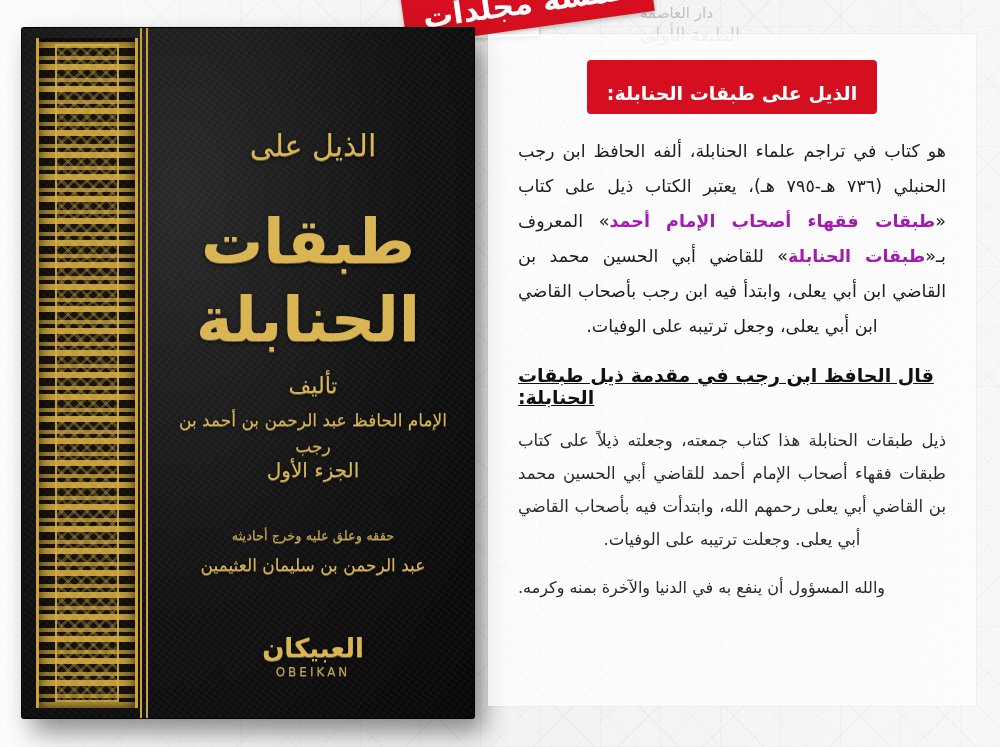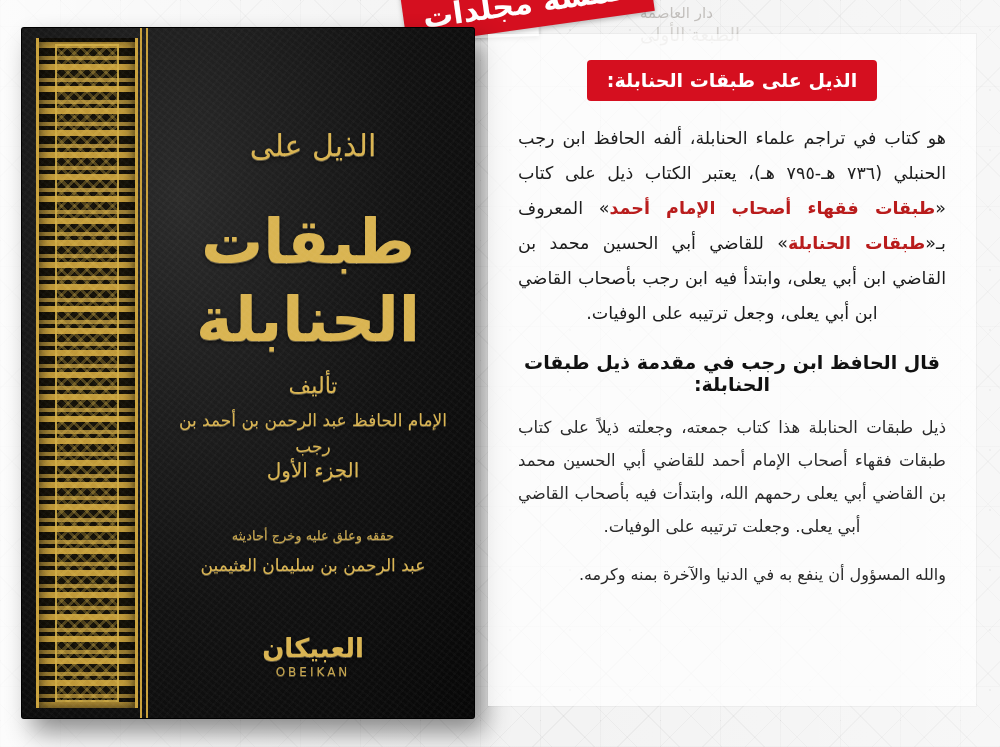--- a/index.html
+++ b/index.html
@@ -256,59 +256,60 @@
     inset: 0;
     padding: 26px 30px 20px 30px;
     box-sizing: border-box;
   }
   .badge {
     display: inline-block;
     background: #d50f1f;
     color: #fff;
     font-size: 19px;
     font-weight: bold;
-    padding: 9px 20px 10px 20px;
+    padding: 22px 20px 10px 20px;
     border-radius: 4px;
     margin: 0 auto 20px auto;
   }
   .badge-row {
     text-align: center;
   }
   .body-text {
     color: #1d1d1d;
     font-size: 17.5px;
     line-height: 2.0;
     text-align: justify;
     text-align-last: center;
     margin: 0 0 20px 0;
   }
   .body-text .hl {
-    color: #b91c1c;
+    color: #a21caf;
     font-weight: bold;
   }
   .section-title {
     color: #111;
     font-size: 19px;
     font-weight: bold;
-    text-align: center;
+    text-align: left;
     margin: 6px 0 14px 0;
+    text-decoration: underline;
   }
   .quote-text {
     color: #2a2a2a;
     font-size: 16.5px;
     line-height: 2.0;
     text-align: justify;
     text-align-last: center;
     margin: 16px 0 16px 0;
   }
   .closing-text {
     color: #2a2a2a;
     font-size: 16px;
     line-height: 2.0;
-    text-align: right;
+    text-align: left;
     margin: 0;
   }
 </style>
 </head>
 <body>
 
 <div id="page">
 
   <div class="bg-pattern"></div>
   <div class="bg-vignette"></div>

